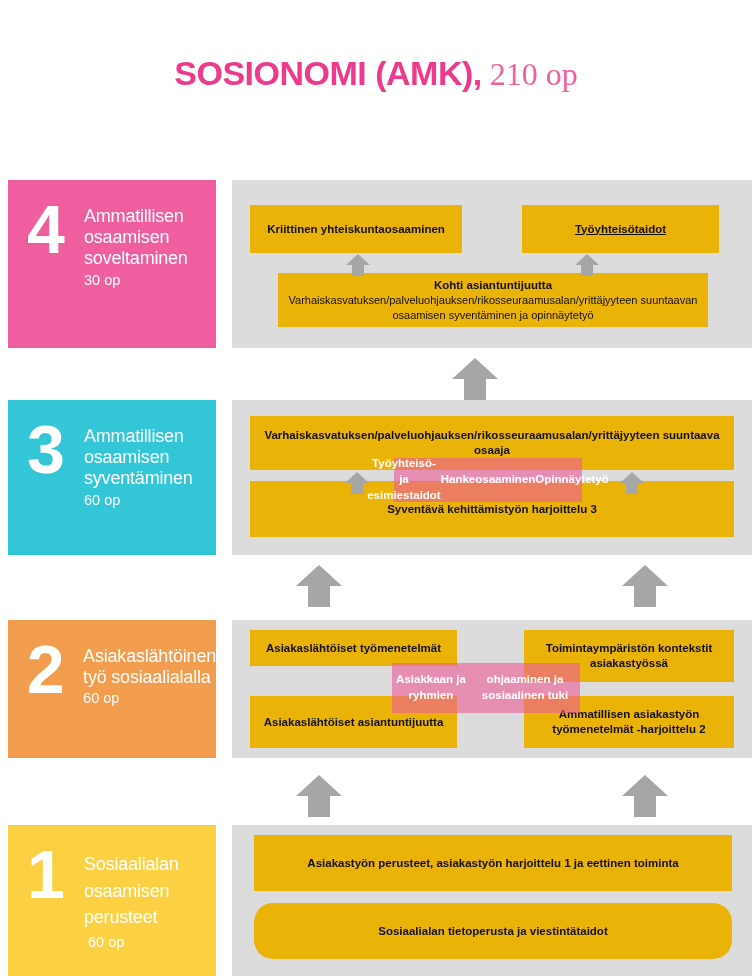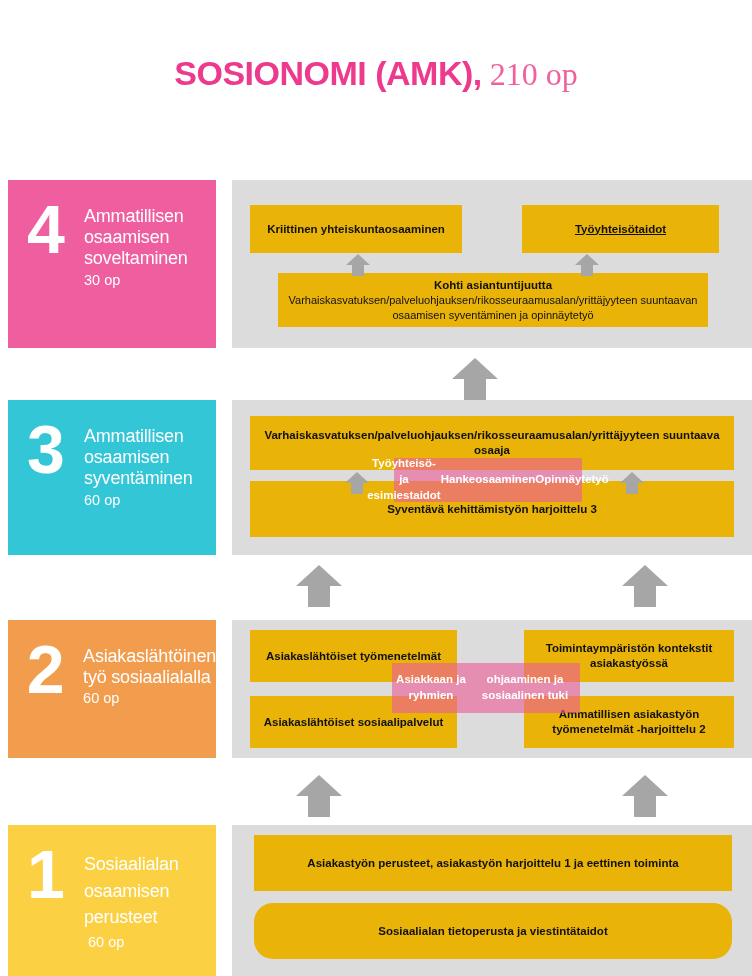--- a/index.html
+++ b/index.html
@@ -243,28 +243,28 @@
     <div class="level-text">
       <div class="level-name">
         <div>Asiakaslähtöinen</div>
         <div>työ sosiaalialalla</div>
       </div>
       <div class="level-credits">60 op</div>
     </div>
   </div>
 
   <div class="level-panel" style="left:232px; top:0; width:520px; height:138px;">
-    <div class="box" style="left:18px; top:10px; width:207px; height:52px;">
+    <div class="box" style="left:18px; top:10px; width:207px; height:36px;">
       <span class="hd">Asiakaslähtöiset työmenetelmät</span>
     </div>
     <div class="box" style="left:292px; top:10px; width:210px; height:52px;">
       <span class="hd">Toimintaympäristön kontekstit asiakastyössä</span>
     </div>
     <div class="box" style="left:18px; top:76px; width:207px; height:52px;">
-      <span class="hd">Asiakaslähtöiset sosiaalipalvelut</span>
+      <span class="hd">Asiakaslähtöiset asiantuntijuutta</span>
     </div>
     <div class="box" style="left:292px; top:76px; width:210px; height:52px;">
       <span class="hd">Ammatillisen asiakastyön työmenetelmät -harjoittelu 2</span>
     </div>
 
     <div class="pink-overlay" style="left:160px; top:43px; width:188px; height:50px; flex-direction:row;">
       <div>Asiakkaan  ja  ryhmien</div>
       <div>ohjaaminen ja sosiaalinen tuki</div>
     </div>
   </div>

